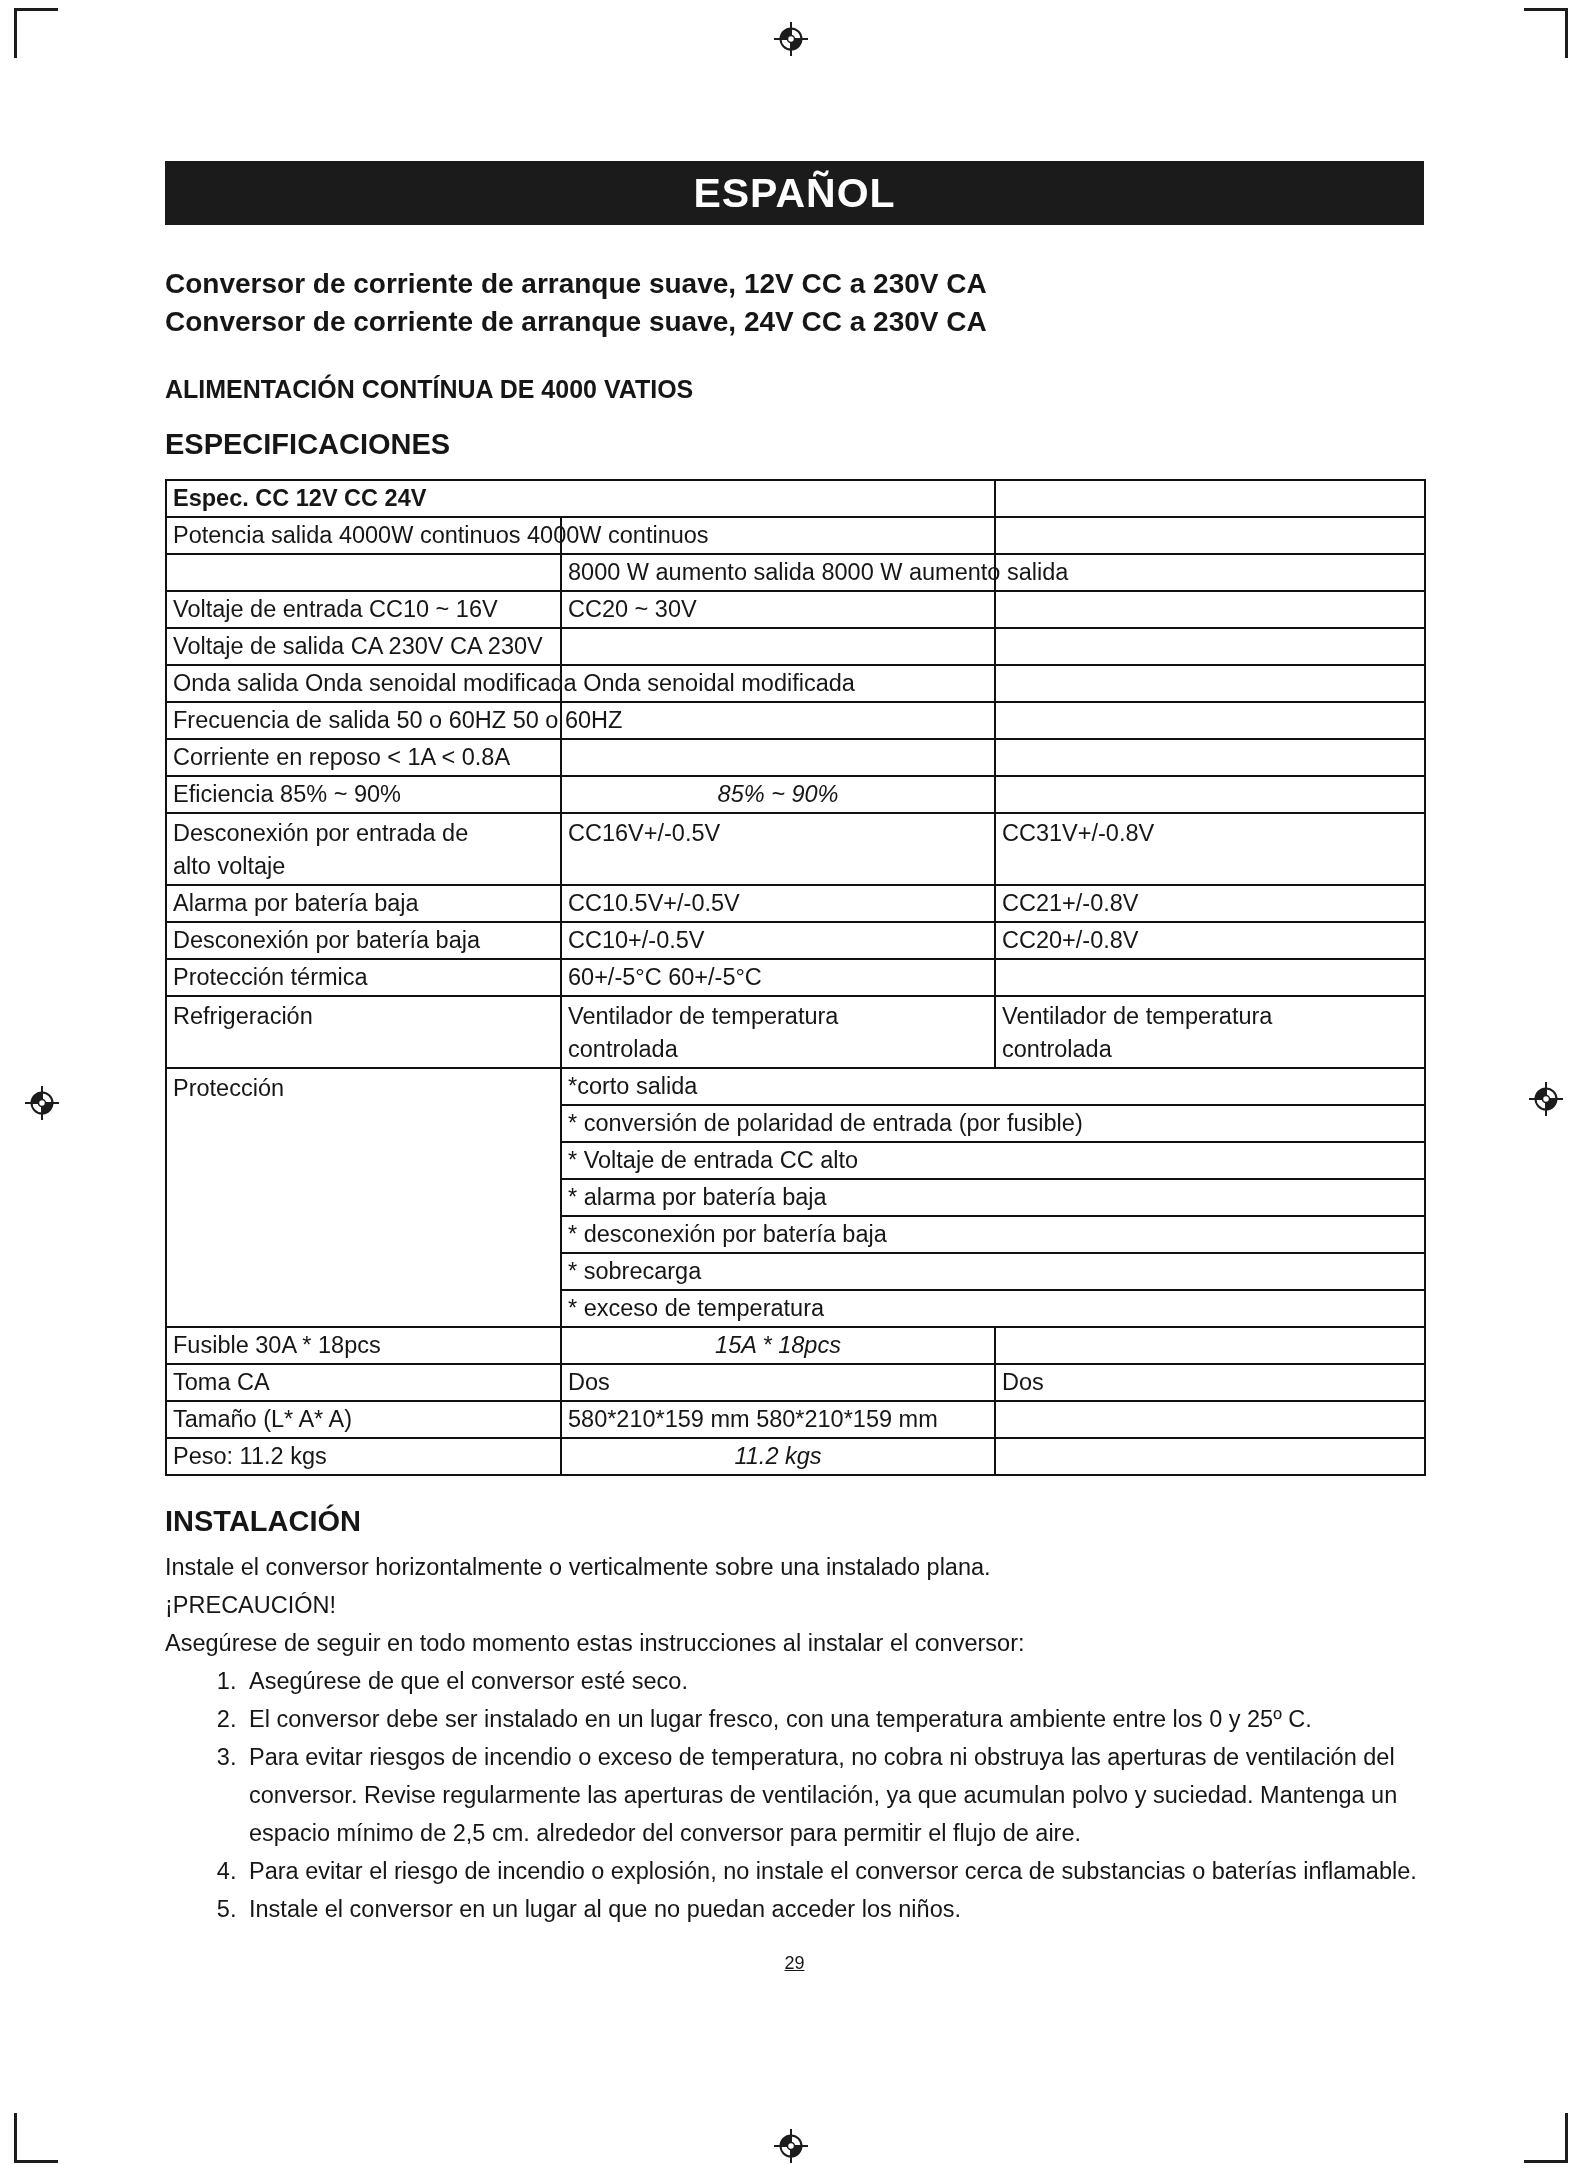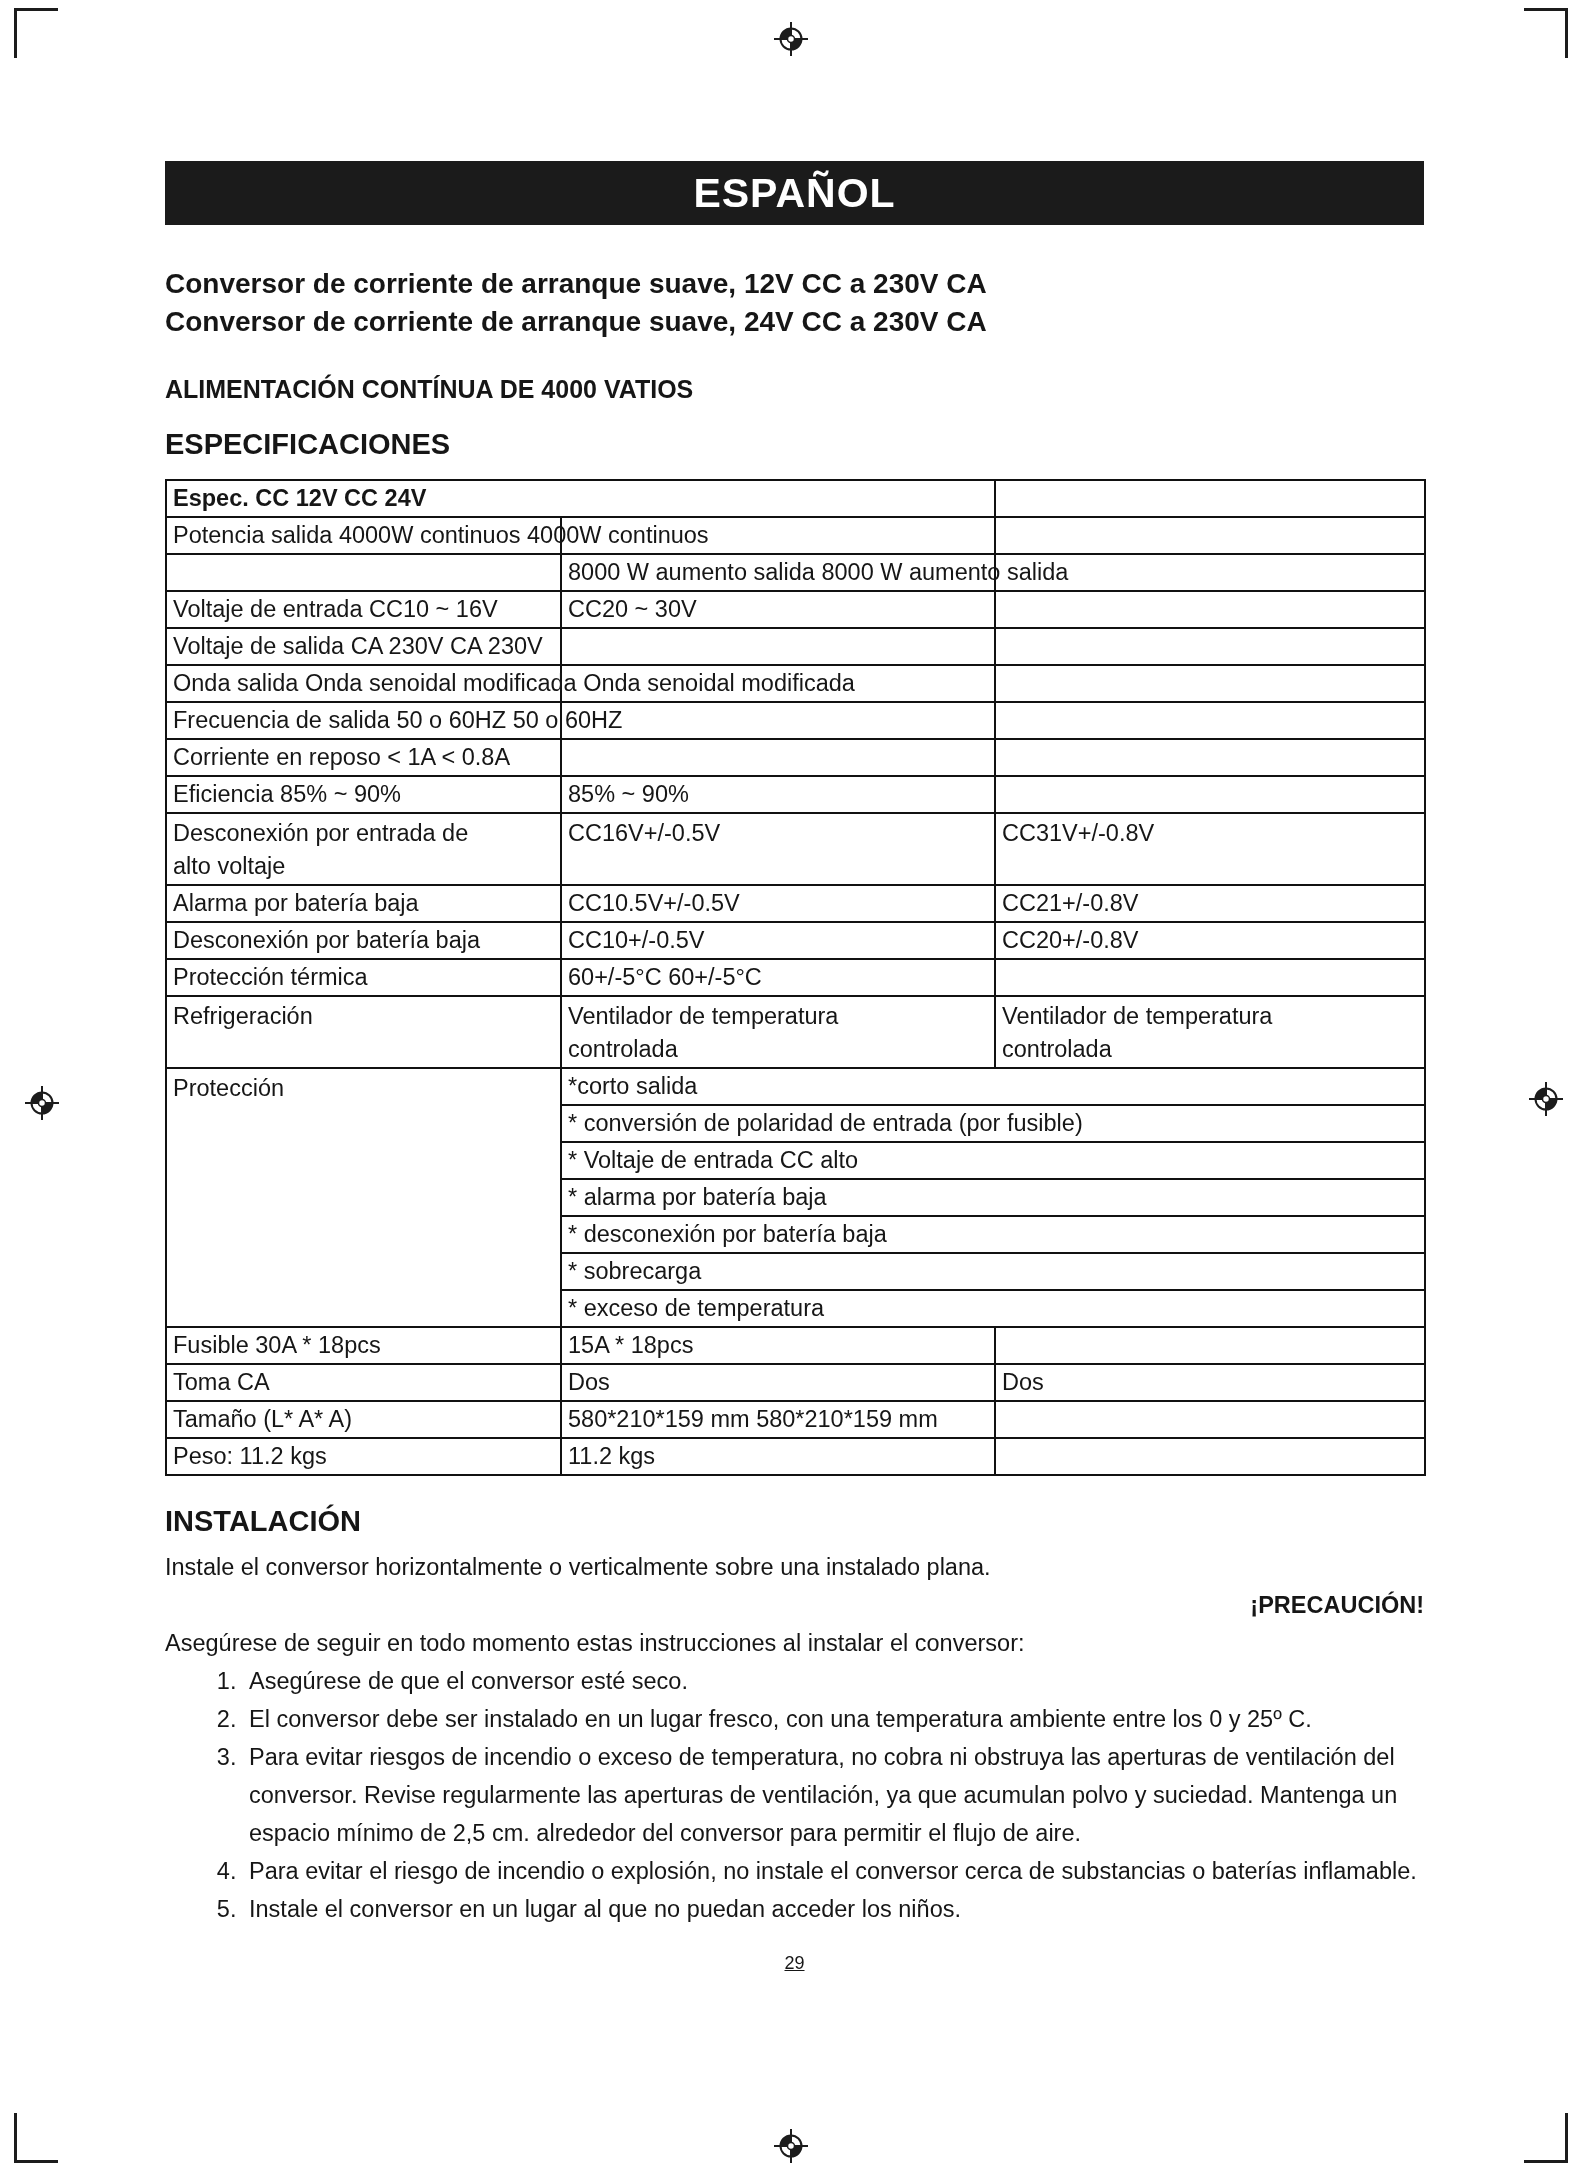--- a/index.html
+++ b/index.html
@@ -32,27 +32,27 @@
   .spec-heading { margin-top:22px; }
   .inst-heading { margin-top:28px; }
 
   table.spec { margin-top:18px; border-collapse:collapse; table-layout:fixed; width:1259px;
                font-size:23.5px;padding-left:26px; }
   col.c1 { width:395px; } col.c2 { width:434px; } col.c3 { width:430px; }
   .spec td { border:2px solid #111111; height:36px; line-height:33px; padding:1px 6px;
              vertical-align:middle; white-space:nowrap; overflow:visible; }
   .spec td.ov   { white-space:nowrap; }
   .spec td.pre  { white-space:pre-line; }
-  .spec td.ctr  { text-align:left; }
+  .spec td.ctr  { text-align:center;font-style:italic; }
   .spec td.top  { vertical-align:top; padding-top:3px; }
   .spec td.bold { font-weight:bold; }
 
   .body-text { font-size:23.5px; line-height:38px; }
   .para { margin-top:10px; }
-  .bold-line { font-weight:bold;text-align:right; }
+  .bold-line { font-weight:normal; }
   ol.steps { margin:0; padding-left:78px; }
   ol.steps li { padding-left:6px; }
   .page-num { text-align:center; margin-top:16px; font-size:18px; line-height:38px;text-decoration:underline; }
 </style>
 </head>
 <body>
 
 <div class="sheet">
 
   <div class="crop tl"></div>

